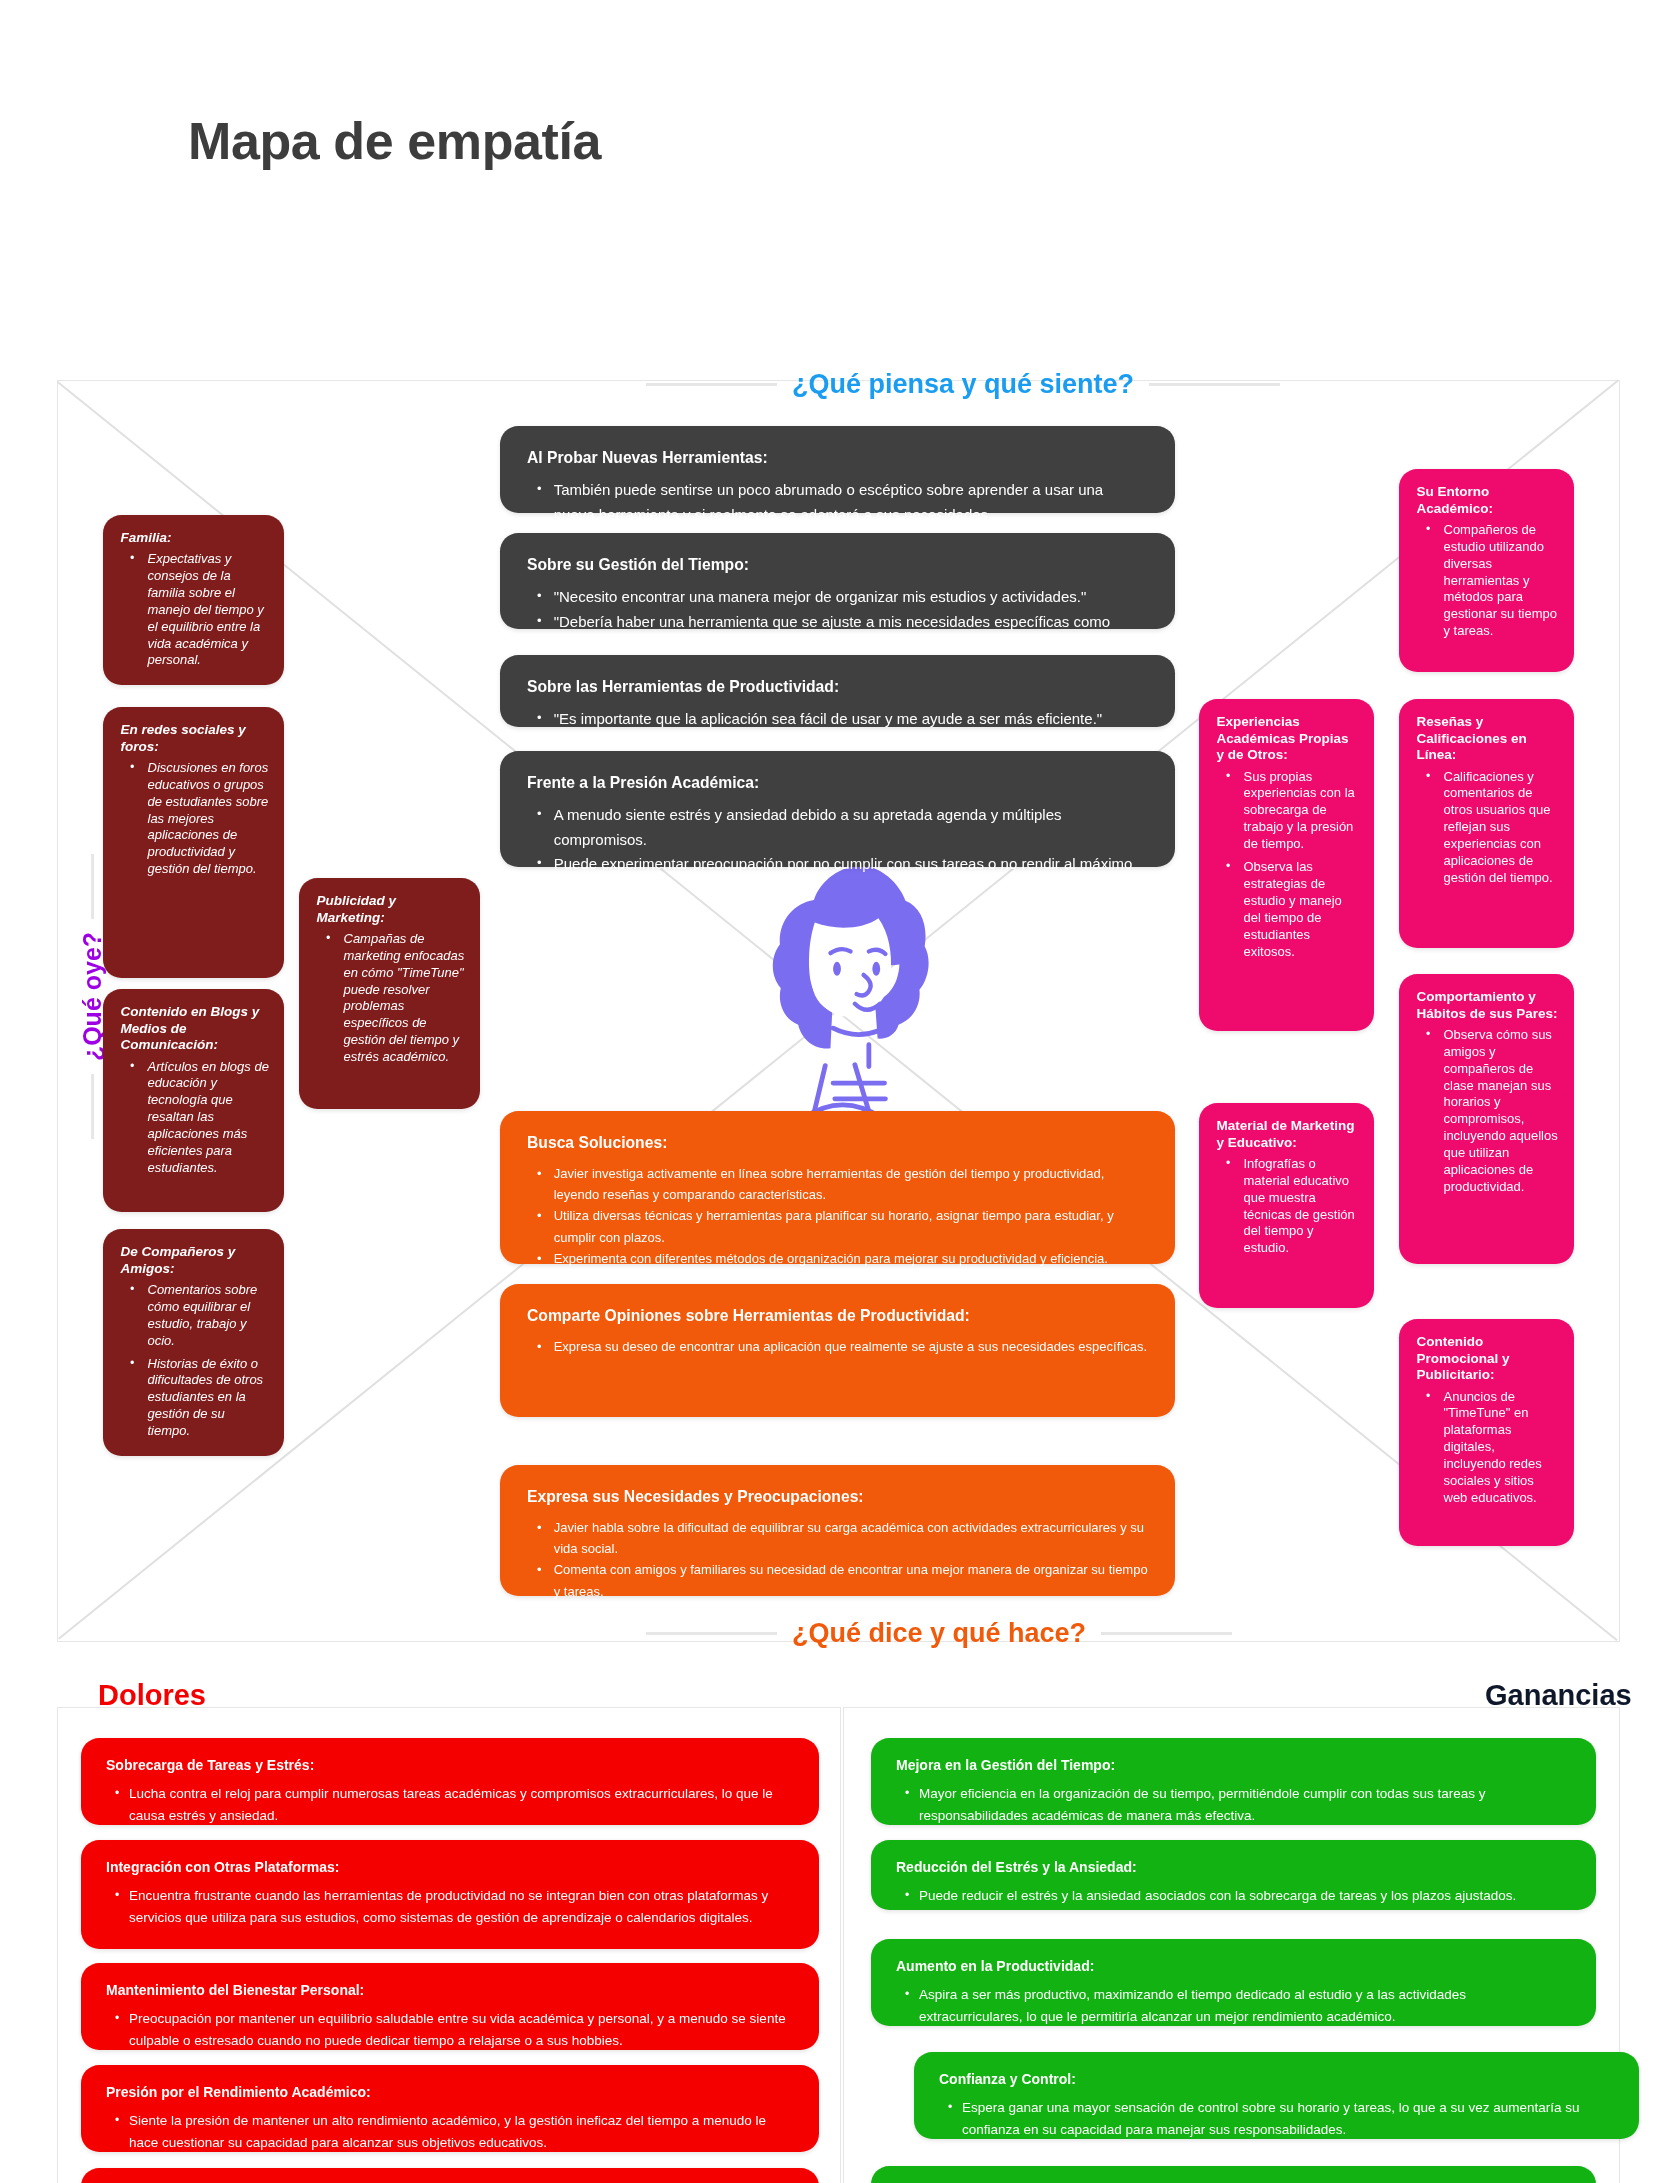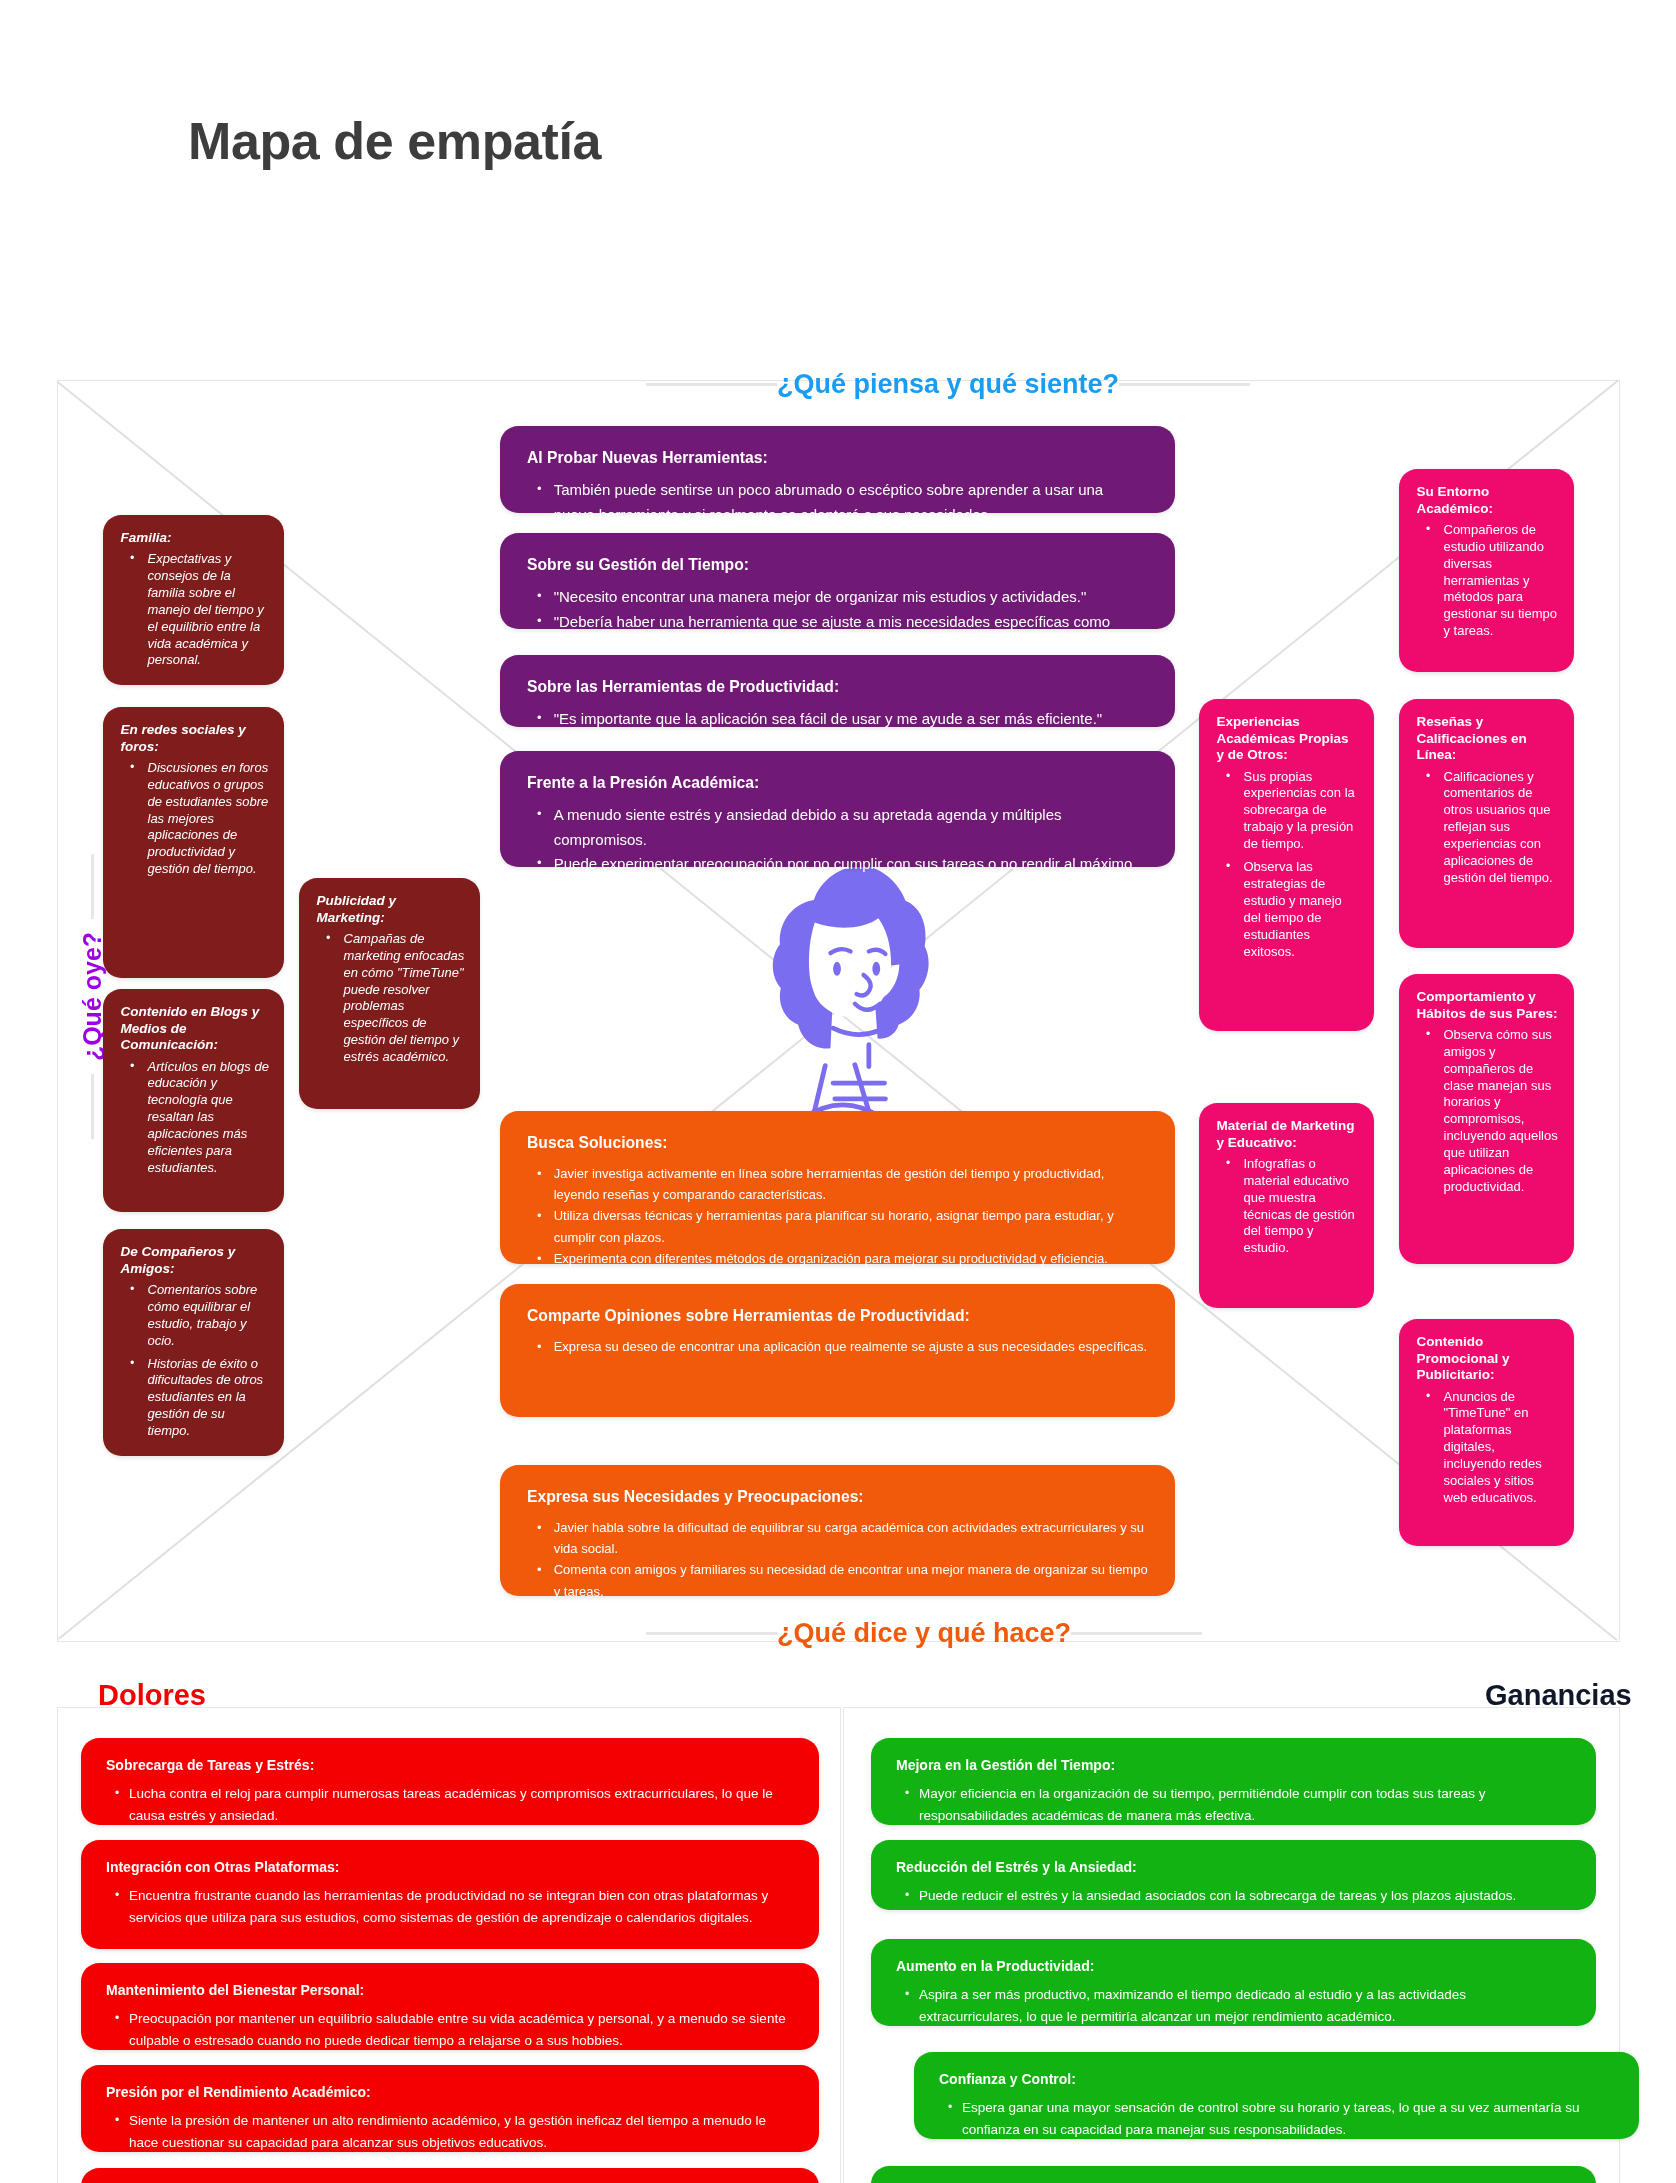--- a/index.html
+++ b/index.html
@@ -24,21 +24,21 @@
     border:1.7px solid #e6e6e6;
     box-sizing:border-box;
   }
   .diag{
     position:absolute;background:#e0e0e0;height:1.7px;
     transform-origin:0 0;
   }
 
   
   .sec-head{
-    position:absolute;display:flex;align-items:center;
+    position:absolute;display:flex;align-items:center;gap:15px;
     font-size:27px;font-weight:700;white-space:nowrap;
   }
   .sec-head .rule{width:131px;height:3.1px;background:#e6e6e6;}
   .head-top{left:646px;top:369px;color:#1a9cf0;}
   .head-bottom{left:646px;top:1618px;color:#f05a0a;}
 
   
   .side-label{
     position:absolute;display:flex;align-items:center;gap:13px;
     font-size:25px;font-weight:700;white-space:nowrap;
@@ -58,21 +58,21 @@
     box-shadow:0 1.3px 4.4px rgba(0,0,0,0.10);
   }
   .card .ttl{font-weight:700;display:block;}
   .card ul{margin:0;padding:0;list-style:none;}
   .card li{position:relative;}
   .card li:before{
     content:"\2022";position:absolute;left:-16.6px;top:0;
   }
 
   
-  .c-blue{background:#701a75;padding:23px 27px;}
+  .c-blue{background:#404040;padding:23px 27px;}
   .c-blue .ttl{font-size:15.7px;margin-bottom:11.4px;}
   .c-blue li{font-size:15px;line-height:1.62;margin-left:25px;padding-left:1.7px;}
   .c-blue li:before{left:-15px;font-size:13px;}
 
   
   .c-orange{background:#f05a0a;padding:23px 27px;}
   .c-orange .ttl{font-size:15.7px;margin-bottom:11.4px;}
   .c-orange li{font-size:13px;line-height:1.62;margin-left:25px;padding-left:1.7px;}
   .c-orange li:before{left:-15px;font-size:13px;}
 

